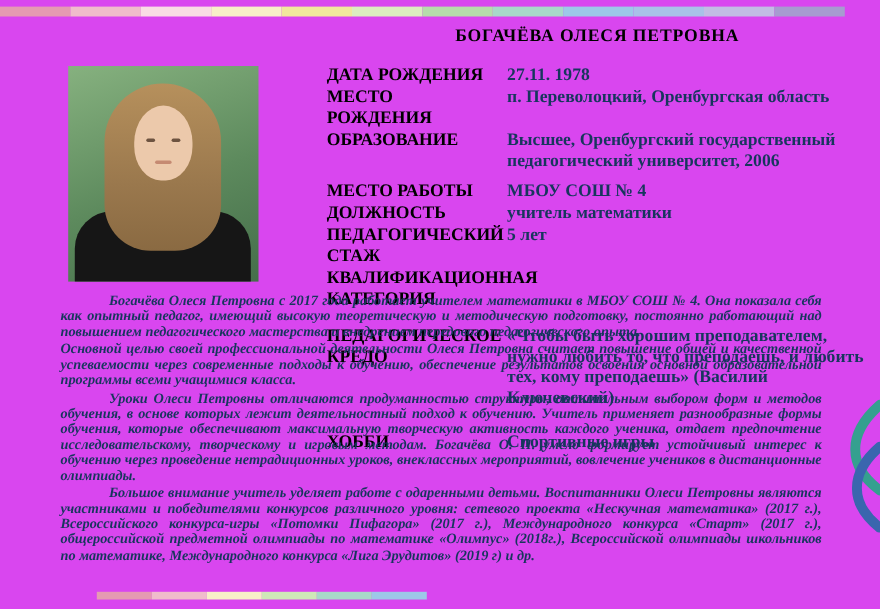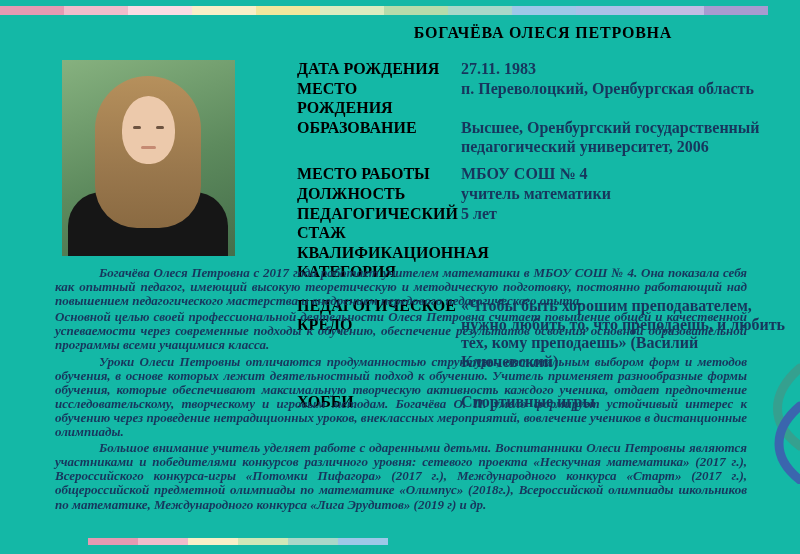--- a/index.html
+++ b/index.html
@@ -1,20 +1,20 @@
 <!DOCTYPE html>
 <html><head>
 <meta charset="utf-8">
 <style>
   html, body { margin: 0; padding: 0; background: #ffffff; }
   .page {
     position: relative;
     width: 800px;
     height: 554px;
-    background: #14b8a6;
+    background: #d946ef;
     overflow: hidden;
     font-family: "Liberation Serif", serif;
   }
 
   
   .top-strip { position: absolute; top: 6px; left: 0; height: 9px; display: flex; }
   .bottom-strip { position: absolute; top: 538px; left: 88px; height: 7px; display: flex; }
   .strip-seg { height: 100%; }
 
   
@@ -120,21 +120,21 @@
     <div class="face">
       <div class="eye l"></div>
       <div class="eye r"></div>
       <div class="mouth"></div>
     </div>
   </div>
 
   <div class="info">
     <div class="row">
       <div class="lbl">ДАТА РОЖДЕНИЯ</div>
-      <div class="val">27.11. 1983</div>
+      <div class="val">27.11. 1978</div>
     </div>
     <div class="row">
       <div class="lbl">МЕСТО РОЖДЕНИЯ</div>
       <div class="val">п. Переволоцкий, Оренбургская область</div>
     </div>
     <div class="row">
       <div class="lbl">ОБРАЗОВАНИЕ</div>
       <div class="val">Высшее, Оренбургский государственный педагогический университет, 2006</div>
     </div>
     <div class="row gap-a">

